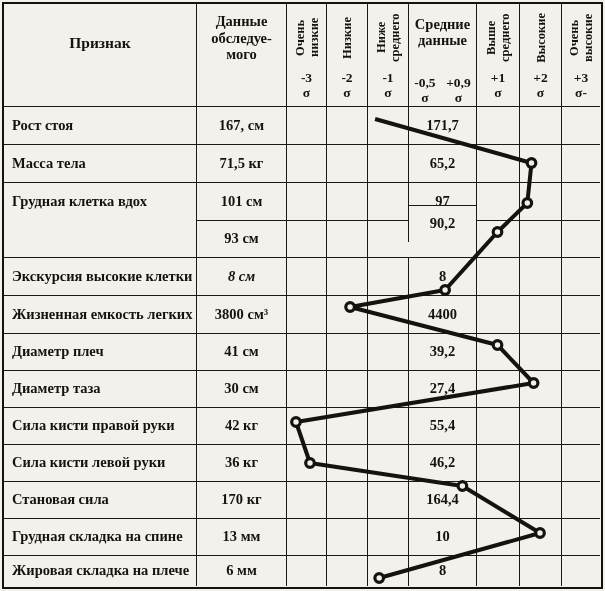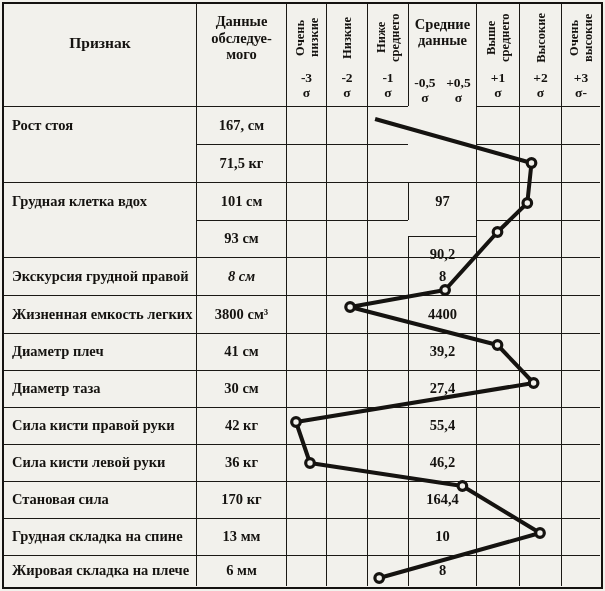--- a/index.html
+++ b/index.html
@@ -101,21 +101,21 @@
         <div class="hlabel" style="white-space: pre-line;">Средние
 данные</div>
       </div>
       <div style="flex: 1 1 0%;"></div>
       <div class="sigma-block sigma-pair">
         <span>
           <div>-0,5</div>
           <div>σ</div>
         </span>
         <span>
-          <div>+0,5</div>
+          <div>+0,9</div>
           <div>σ</div>
         </span>
       </div>
     </div>
     <div class="cell sigcell bl" style="left: 472px; top: 0px; width: 43px; height: 102px;">
       <div class="vwrap">
         <div class="vlabel">Выше среднего</div>
       </div>
       <div class="sigma-block">
         <span>
@@ -144,48 +144,51 @@
           <div>+3</div>
           <div>σ-</div>
         </span>
       </div>
     </div>
     <div class="cell feature-cell bt" style="left: 0px; top: 102px; width: 192px; height: 38px;">Рост стоя</div>
     <div class="cell value-cell bl bt" style="left: 192px; top: 102px; width: 90px; height: 38px;">167, см</div>
     <div class="cell bl bt" style="left: 282px; top: 102px; width: 40px; height: 38px;"></div>
     <div class="cell bl bt" style="left: 322px; top: 102px; width: 41px; height: 38px;"></div>
     <div class="cell bl bt" style="left: 363px; top: 102px; width: 41px; height: 38px;"></div>
+    <div class="cell mean-cell bl bt" style="left: 404px; top: 102px; width: 68px; height: 38px;">171,7</div>
     <div class="cell bl bt" style="left: 472px; top: 102px; width: 43px; height: 38px;"></div>
     <div class="cell bl bt" style="left: 515px; top: 102px; width: 42px; height: 38px;"></div>
     <div class="cell bl bt" style="left: 557px; top: 102px; width: 39px; height: 38px;"></div>
+    <div class="cell feature-cell bt" style="left: 0px; top: 140px; width: 192px; height: 38px;">Масса тела</div>
     <div class="cell value-cell bl bt" style="left: 192px; top: 140px; width: 90px; height: 38px;">71,5 кг</div>
     <div class="cell bl bt" style="left: 282px; top: 140px; width: 40px; height: 38px;"></div>
     <div class="cell bl bt" style="left: 322px; top: 140px; width: 41px; height: 38px;"></div>
     <div class="cell bl bt" style="left: 363px; top: 140px; width: 41px; height: 38px;"></div>
+    <div class="cell mean-cell bl bt" style="left: 404px; top: 140px; width: 68px; height: 38px;">65,2</div>
     <div class="cell bl bt" style="left: 472px; top: 140px; width: 43px; height: 38px;"></div>
     <div class="cell bl bt" style="left: 515px; top: 140px; width: 42px; height: 38px;"></div>
     <div class="cell bl bt" style="left: 557px; top: 140px; width: 39px; height: 38px;"></div>
     <div class="cell feature-cell bt" style="left: 0px; top: 178px; width: 192px; height: 38px;">Грудная клетка вдох</div>
     <div class="cell value-cell bl bt" style="left: 192px; top: 178px; width: 90px; height: 38px;">101 см</div>
     <div class="cell bl bt" style="left: 282px; top: 178px; width: 40px; height: 38px;"></div>
     <div class="cell bl bt" style="left: 322px; top: 178px; width: 41px; height: 38px;"></div>
     <div class="cell bl bt" style="left: 363px; top: 178px; width: 41px; height: 38px;"></div>
     <div class="cell mean-cell bl bt" style="left: 404px; top: 178px; width: 68px; height: 38px;">97</div>
     <div class="cell bl bt" style="left: 472px; top: 178px; width: 43px; height: 38px;"></div>
     <div class="cell bl bt" style="left: 515px; top: 178px; width: 42px; height: 38px;"></div>
     <div class="cell bl bt" style="left: 557px; top: 178px; width: 39px; height: 38px;"></div>
     <div class="cell value-cell bl bt" style="left: 192px; top: 216px; width: 90px; height: 37px;">93 см</div>
     <div class="cell bl bt" style="left: 282px; top: 216px; width: 40px; height: 37px;"></div>
     <div class="cell bl bt" style="left: 322px; top: 216px; width: 41px; height: 37px;"></div>
     <div class="cell bl bt" style="left: 363px; top: 216px; width: 41px; height: 37px;"></div>
-    <div class="cell mean-cell bl bt" style="left: 404px; top: 232px; width: 68px; height: 37px;">90,2</div>
+    <div class="cell mean-cell bl bt" style="left: 404px; top: 201px; width: 68px; height: 37px;">90,2</div>
     <div class="cell bl bt" style="left: 472px; top: 216px; width: 43px; height: 37px;"></div>
     <div class="cell bl bt" style="left: 515px; top: 216px; width: 42px; height: 37px;"></div>
     <div class="cell bl bt" style="left: 557px; top: 216px; width: 39px; height: 37px;"></div>
-    <div class="cell feature-cell bt" style="left: 0px; top: 253px; width: 192px; height: 38px;">Экскурсия грудной правой</div>
+    <div class="cell feature-cell bt" style="left: 0px; top: 253px; width: 192px; height: 38px;">Экскурсия высокие клетки</div>
     <div class="cell value-cell bl bt" style="left: 192px; top: 253px; width: 90px; height: 38px; font-style: italic;">8 см</div>
     <div class="cell bl bt" style="left: 282px; top: 253px; width: 40px; height: 38px;"></div>
     <div class="cell bl bt" style="left: 322px; top: 253px; width: 41px; height: 38px;"></div>
     <div class="cell bl bt" style="left: 363px; top: 253px; width: 41px; height: 38px;"></div>
     <div class="cell mean-cell bl bt" style="left: 404px; top: 253px; width: 68px; height: 38px;">8</div>
     <div class="cell bl bt" style="left: 472px; top: 253px; width: 43px; height: 38px;"></div>
     <div class="cell bl bt" style="left: 515px; top: 253px; width: 42px; height: 38px;"></div>
     <div class="cell bl bt" style="left: 557px; top: 253px; width: 39px; height: 38px;"></div>
     <div class="cell feature-cell bt" style="left: 0px; top: 291px; width: 192px; height: 38px;">Жизненная емкость легких</div>
     <div class="cell value-cell bl bt" style="left: 192px; top: 291px; width: 90px; height: 38px; text-align: right;">3800 см³</div>

